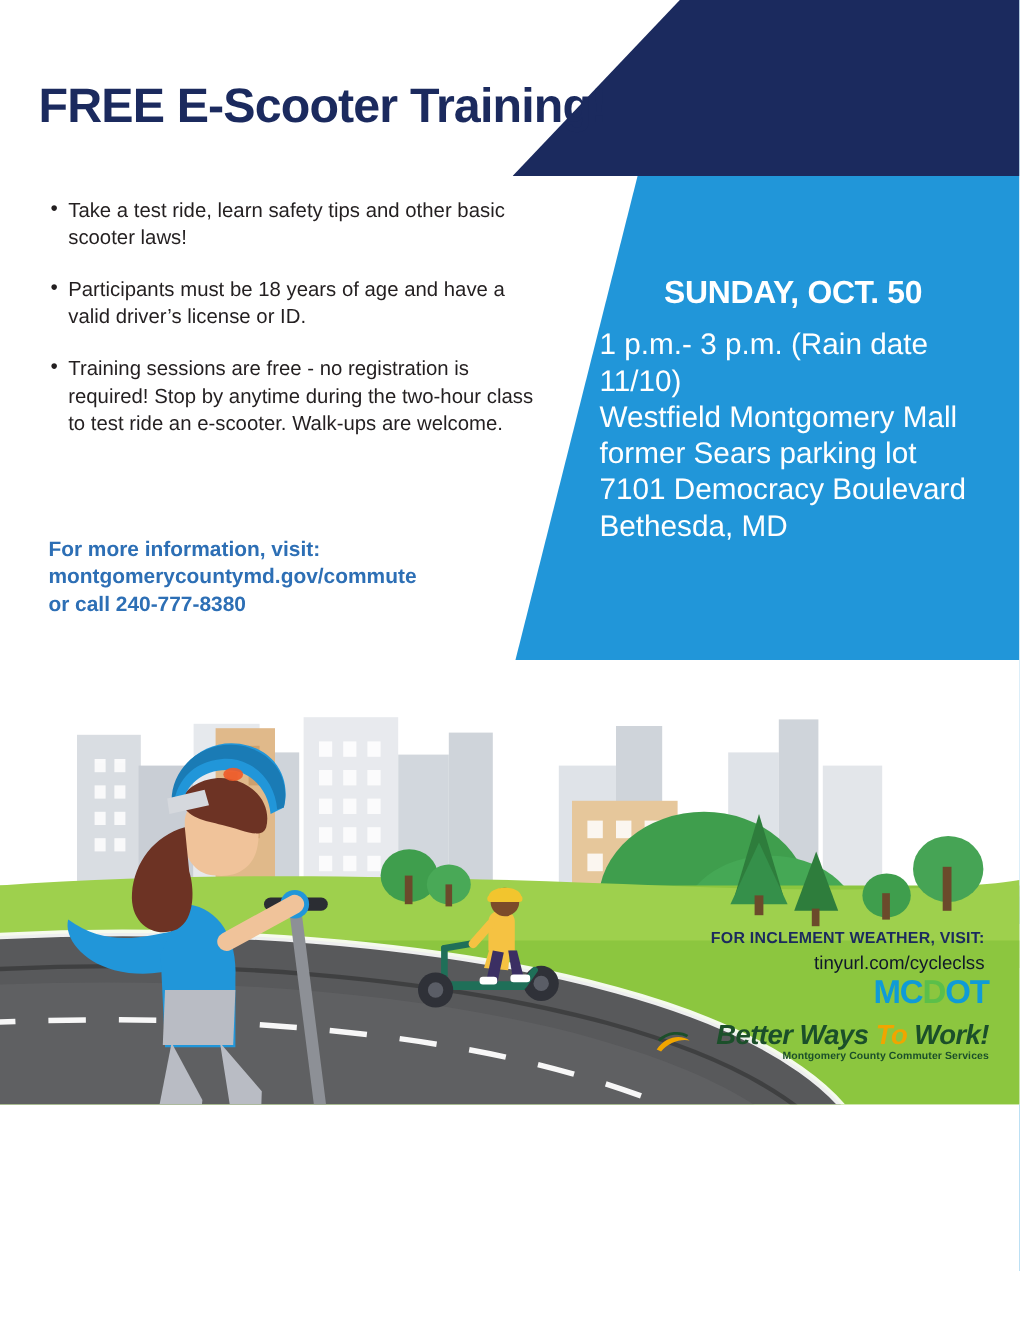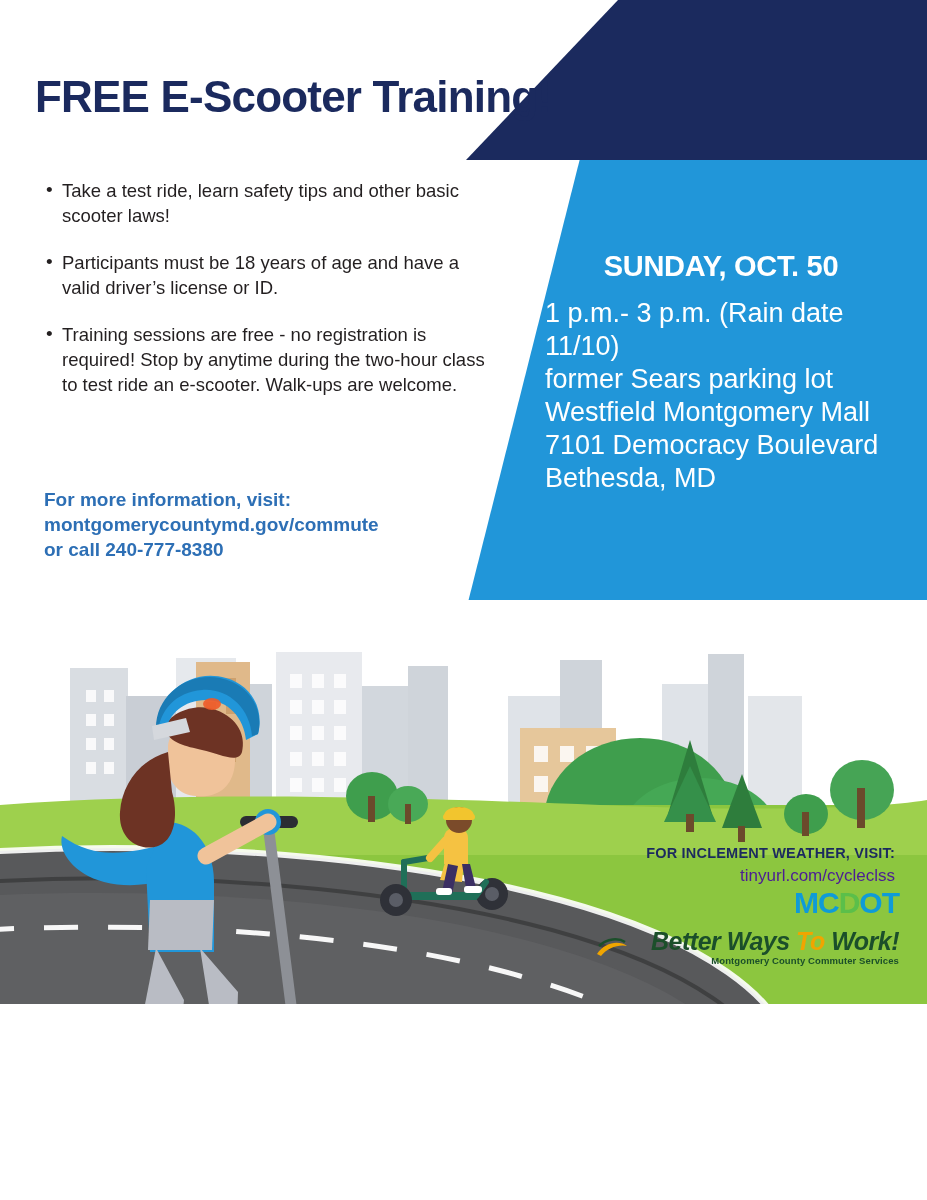--- a/index.html
+++ b/index.html
@@ -134,21 +134,21 @@
     text-align: right;
     z-index: 6;
   }
   .weather .w1 {
     color: #1b2a5e;
     font-weight: bold;
     font-size: 14.5px;
     letter-spacing: 0.2px;
   }
   .weather .w2 {
-    color: #4c1d95;
+    color: #0f172a;
     font-size: 17px;
     margin-top: 5px;
   }
 
   
   .illustration {
     position: absolute;
     left: 0;
     top: 600px;
     width: 927px;
@@ -217,22 +217,22 @@
 
   <div class="moreinfo">
     <div class="line1">For more information, visit:</div>
     <div class="line2">montgomerycountymd.gov/commute</div>
     <div class="line3">or call 240-777-8380</div>
   </div>
 
   <div class="event">
     <div class="date">SUNDAY, OCT. 50</div>
     <div class="detail-line">1 p.m.- 3 p.m. (Rain date 11/10)</div>
+    <div class="detail-line">Westfield Montgomery Mall</div>
     <div class="detail-line">former Sears parking lot</div>
-    <div class="detail-line">Westfield Montgomery Mall</div>
     <div class="detail-line">7101 Democracy Boulevard</div>
     <div class="detail-line">Bethesda, MD</div>
   </div>
 
   <svg class="illustration" viewBox="0 0 927 600">
 
     <rect x="0" y="0" width="927" height="215" fill="#ffffff"></rect>
 
     <polygon points="0,0 408,0 408,215 0,215" fill="#ffffff"></polygon>
 

